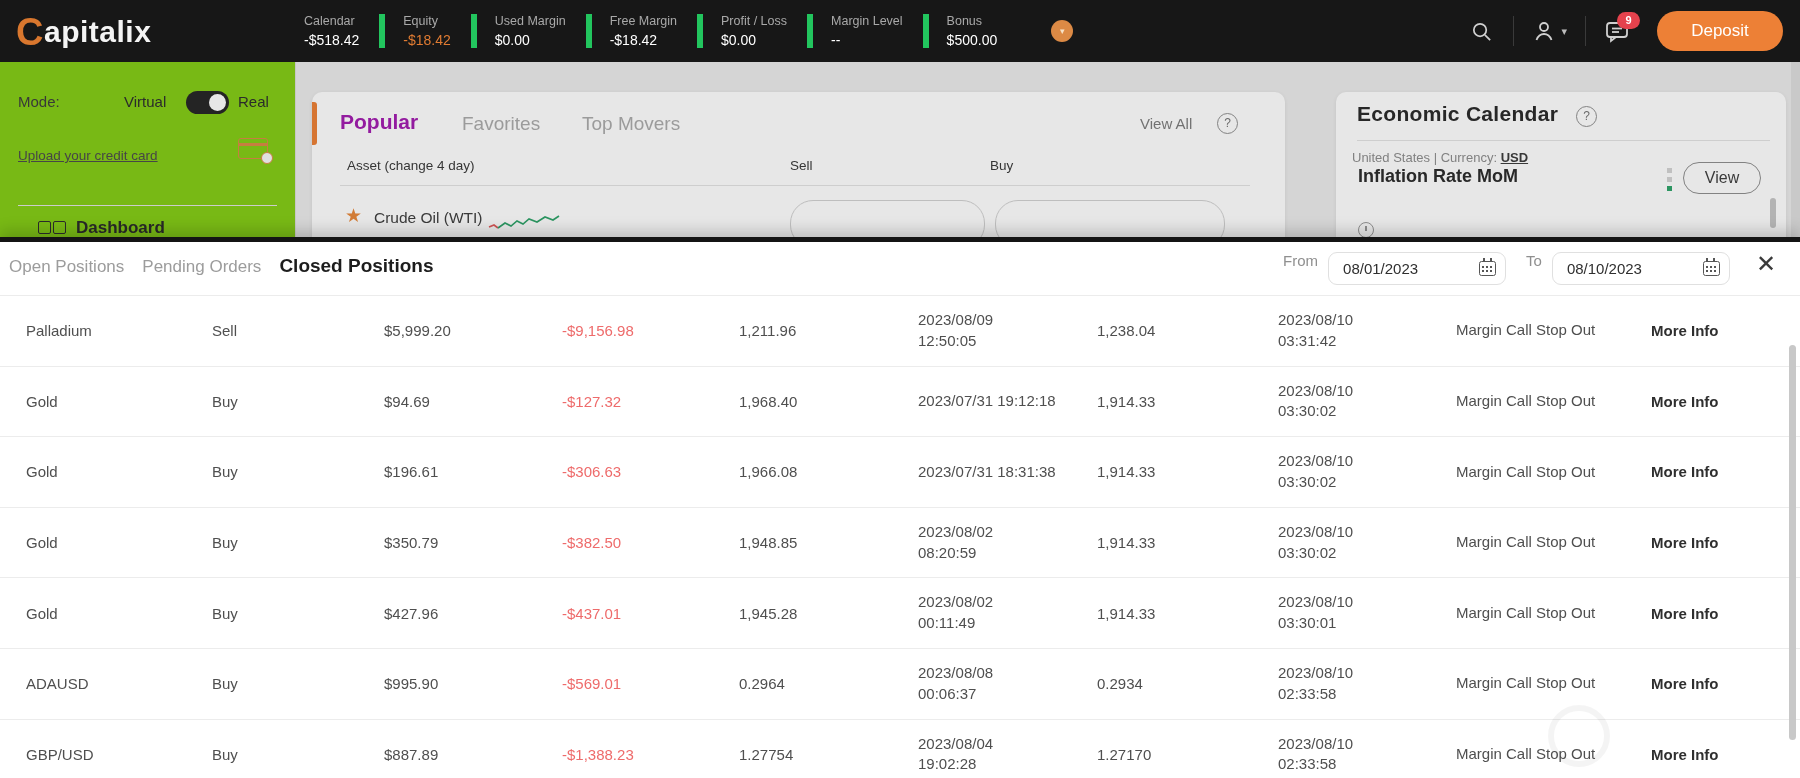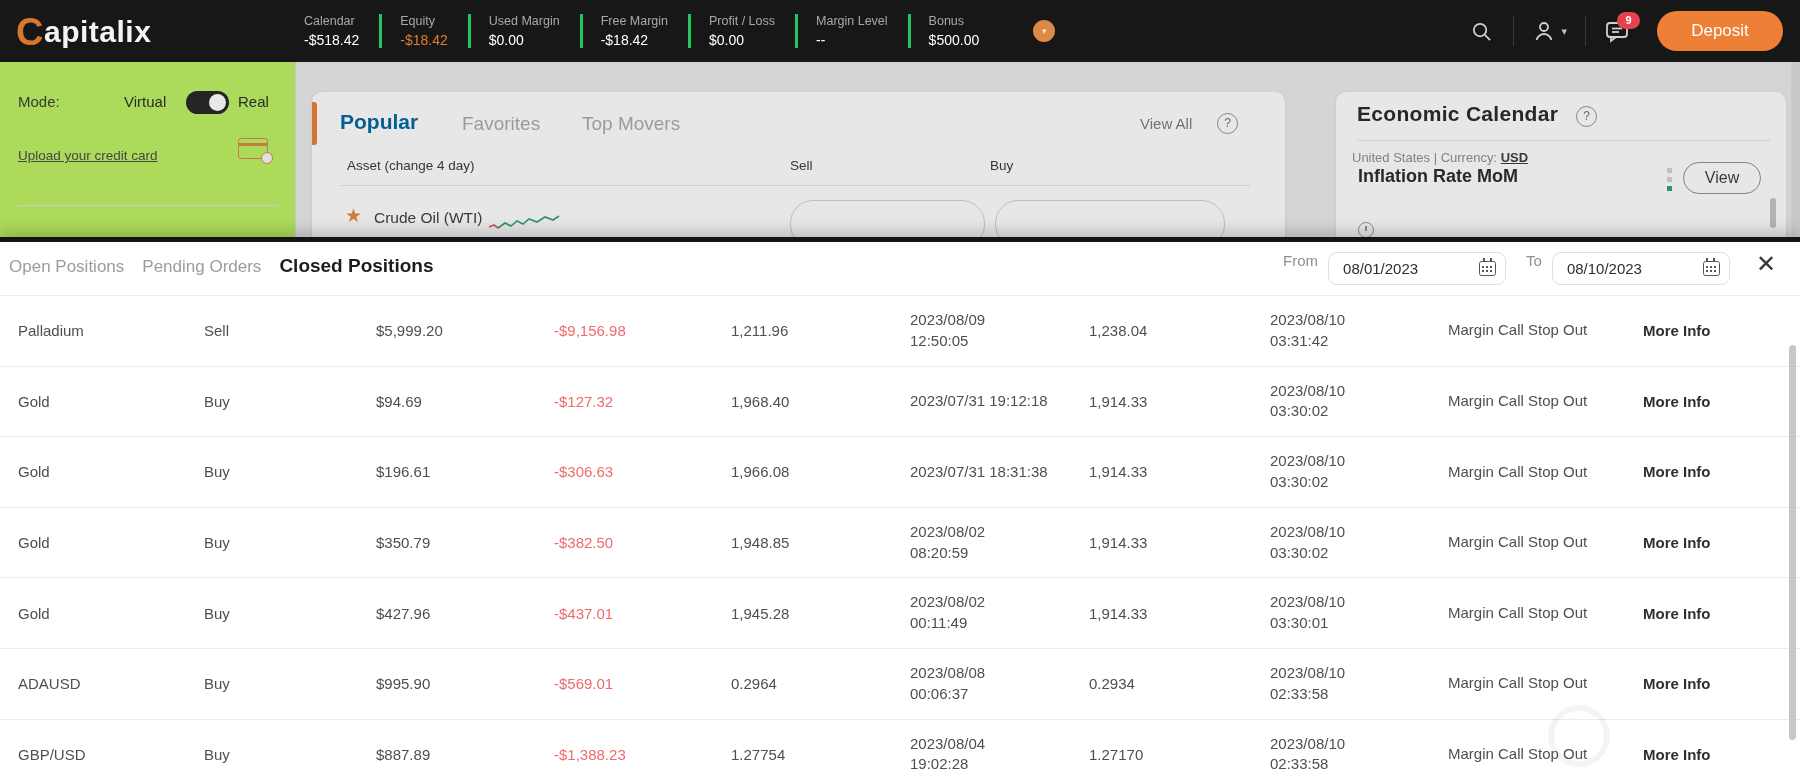--- a/index.html
+++ b/index.html
@@ -4,42 +4,42 @@
 <style>
   html,body{margin:0;padding:0;width:1800px;height:778px;overflow:hidden;
     font-family:"Liberation Sans","DejaVu Sans",sans-serif;background:#ebebeb;}
   #stage{position:relative;width:1800px;height:778px;border-radius:27px;}
 
   
   #topbar{position:absolute;left:0;top:0;width:1800px;height:62px;background:#171717;z-index:30;}
   .logo{position:absolute;left:16px;top:11px;font-size:30px;font-weight:bold;color:#f4f4f4;letter-spacing:.5px;}
   .logo .logo-c{color:#D9772E;font-size:38px;font-weight:800;vertical-align:-3px;}
   #stats{position:absolute;left:286px;top:0;height:62px;display:flex;align-items:center;}
-  .stat{padding:0 20px 0 18px;border-left:3px solid #22c55e;}
+  .stat{padding:0 20px 0 18px;border-left:6px solid #22c55e;}
   .stat:first-child{border-left:none;}
   .stat-label{font-size:12.5px;color:#a9a9a9;margin-bottom:4px;white-space:nowrap;}
   .stat-value{font-size:14px;font-weight:normal;color:#ffffff;white-space:nowrap;}
   .stat-value.accent{color:#E07B32;}
   .mini-badge{width:22px;height:22px;border-radius:50%;background:#DC8A45;margin-left:34px;
     display:flex;align-items:center;justify-content:center;color:#f7e3c8;font-size:9px;}
   #topbar-right{position:absolute;right:17px;top:0;height:62px;display:flex;align-items:center;z-index:31;}
   .vdiv{width:1px;height:30px;background:#3a3a3a;margin:0 18px;}
   .hicon{display:flex;align-items:center;}
   .badge{position:absolute;top:-7px;right:-9px;min-width:17px;height:17px;border-radius:9px;background:#E5424D;
     color:#fff;font-size:11px;font-weight:bold;display:flex;align-items:center;justify-content:center;padding:0 3px;}
   .chev{color:#bdbdbd;font-size:11px;margin-left:5px;}
   .deposit-btn{margin-left:26px;width:126px;height:40px;border:none;border-radius:21px;background:#ED8036;
     color:#fff;font-size:17px;font-family:inherit;cursor:pointer;}
 
   
   #strip{position:absolute;left:0;top:62px;width:1800px;height:175px;z-index:1;}
   #dim{position:absolute;left:0;top:62px;width:1800px;height:175px;background:rgba(17,17,17,.10);z-index:5;}
 
   
-  #sidebar{position:absolute;left:0;top:0;width:295px;height:175px;background:#bef264;border-right:1px solid #dcdcdc;}
+  #sidebar{position:absolute;left:0;top:0;width:295px;height:175px;background:#84cc16;border-right:1px solid #dcdcdc;}
   .mode-row{position:absolute;left:0;top:28px;width:295px;height:24px;font-size:15px;color:#3d3d3d;}
   .mode-label{position:absolute;left:18px;top:3px;}
   .mode-virtual{position:absolute;left:124px;top:3px;color:#2e2e2e;}
   .toggle{position:absolute;left:186px;top:1px;width:43px;height:23px;border-radius:12px;background:#262626;cursor:pointer;}
   .knob{position:absolute;right:3px;top:3px;width:17px;height:17px;border-radius:50%;background:#fff;}
   .mode-real{position:absolute;left:238px;top:3px;color:#2e2e2e;}
   .upload-link{position:absolute;left:18px;top:86px;font-size:13.5px;color:#4c4c4c;text-decoration:underline;cursor:pointer;}
   .card-icon{position:absolute;left:238px;top:76px;width:28px;height:19px;border:1.6px solid #DB8B46;border-radius:3px;}
   .card-icon::before{content:"";position:absolute;left:0;top:4px;width:100%;height:3px;background:#DB8B46;}
   .card-icon::after{content:"";position:absolute;right:-6px;bottom:-6px;width:10px;height:10px;border-radius:50%;
@@ -49,21 +49,21 @@
   .dash-icon{position:absolute;left:38px;top:3px;width:26px;height:12px;}
   .dash-icon span{position:absolute;top:0;width:11px;height:11px;border:1.9px solid #2e2e2e;border-radius:2px;}
   .dash-icon span:last-child{left:15px;}
   .dash-label{position:absolute;left:76px;top:0;font-size:17px;font-weight:600;color:#2b2b2b;}
 
   
   #watch-card{position:absolute;left:312px;top:30px;width:973px;height:200px;background:#fff;border-radius:10px;
     box-shadow:0 1px 4px rgba(0,0,0,.07);}
   .accent-bar{position:absolute;left:0;top:10px;width:5px;height:43px;background:#ED8036;border-radius:0 3px 3px 0;}
   .wtab{position:absolute;top:21px;font-size:19px;color:#ababab;cursor:pointer;}
-  .wtab.active{top:18px;font-size:21px;font-weight:bold;color:#0369a1;}
+  .wtab.active{top:18px;font-size:21px;font-weight:bold;color:#a21caf;}
   .view-all{position:absolute;left:828px;top:23px;font-size:15px;color:#7d7d7d;cursor:pointer;}
   .qicon{width:19px;height:19px;border:1.4px solid #909090;border-radius:50%;color:#767676;
     font-size:12px;line-height:18px;text-align:center;}
   .watch-q{position:absolute;left:905px;top:21px;cursor:pointer;}
   .wcol{position:absolute;top:66px;font-size:13.5px;color:#3a3a3a;}
   .wdiv{position:absolute;left:28px;top:93px;width:910px;height:1px;background:#e4e4e4;}
   .star{position:absolute;left:33px;top:112px;font-size:19px;color:#E8883A;cursor:pointer;}
   .asset-name{position:absolute;left:62px;top:117px;font-size:15.5px;color:#3f3f3f;}
   .spark{position:absolute;left:175px;top:122px;}
   .pill-btn{position:absolute;top:108px;height:46px;border:1.5px solid #d2d2d2;border-radius:23px;background:#fff;cursor:pointer;}
@@ -99,21 +99,21 @@
   .datebox input{width:132px;height:31px;border:1px solid #e0e0e0;border-radius:9px;padding:0 30px 0 14px;
     font-size:15px;color:#2f2f2f;font-family:inherit;background:#fff;}
   .cal-ic{position:absolute;right:10px;top:9px;width:15px;height:13px;border:1.6px solid #555;border-radius:2.5px;}
   .cal-ic::before{content:"";position:absolute;top:-4.5px;left:2.5px;width:2px;height:4px;background:#555;box-shadow:7px 0 0 #555;}
   .cal-ic::after{content:"";position:absolute;top:3.5px;left:2px;width:2px;height:2px;background:#555;
     box-shadow:4px 0 0 #555,8px 0 0 #555,0 4px 0 #555,4px 4px 0 #555,8px 4px 0 #555;}
   .close-x{margin-left:6px;font-size:24px;color:#3a3a3a;cursor:pointer;line-height:1;}
 
   #rows{position:absolute;left:0;top:53px;width:1800px;border-top:1px solid #ececec;}
   .prow{display:grid;grid-template-columns:186px 172px 178px 177px 179px 179px 181px 178px 195px 157px;
-    padding-left:18px;height:69.6px;align-items:center;border-bottom:1px solid #ececec;
+    padding-left:26px;height:69.6px;align-items:center;border-bottom:1px solid #ececec;
     font-size:15px;color:#4f4f4f;}
   .cell{white-space:nowrap;}
   .cell.red{color:#EE6B6B;}
   .cell.pre{white-space:pre-line;line-height:1.38;}
   .cell.wrap{white-space:normal;width:140px;line-height:1.38;}
   .cell.more{font-weight:600;color:#2f2f2f;cursor:pointer;}
   .panel-scroll{position:absolute;left:1789px;top:103px;width:7px;height:395px;border-radius:4px;background:#c8c8c8;}
   .watermark{position:absolute;left:1548px;top:463px;width:50px;height:50px;border-radius:50%;
     border:6px solid rgba(0,0,0,.045);}
 </style>
@@ -194,20 +194,27 @@
         <span class="mode-label">Mode:</span>
         <span class="mode-virtual">Virtual</span>
         <span class="toggle">
             <span class="knob"></span>
           </span>
         <span class="mode-real">Real</span>
       </div>
       <a class="upload-link">Upload your credit card</a>
       <span class="card-icon"></span>
       <div class="side-div"></div>
+      <div class="dash-item">
+        <span class="dash-icon">
+            <span></span>
+            <span></span>
+          </span>
+        <span class="dash-label">Dashboard</span>
+      </div>
     </div>
 
     <div id="watch-card">
       <div class="accent-bar"></div>
       <span class="wtab active" style="left:28px;">Popular</span>
       <span class="wtab" style="left:150px;">Favorites</span>
       <span class="wtab" style="left:270px;">Top Movers</span>
       <span class="view-all">View All</span>
       <span class="qicon watch-q">?</span>
 

